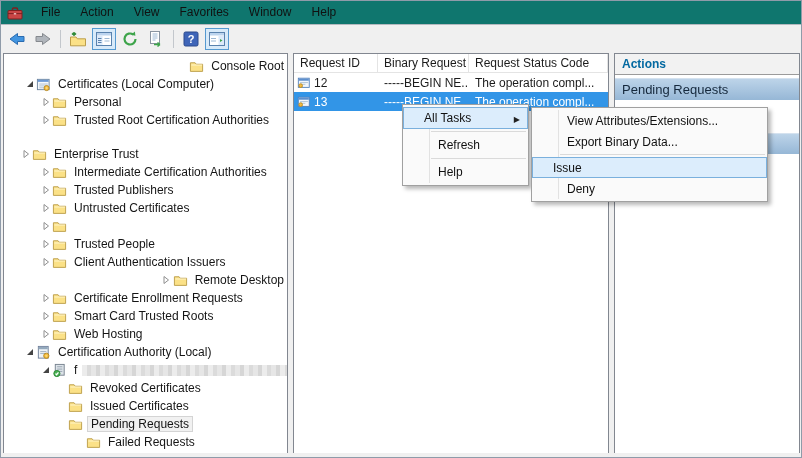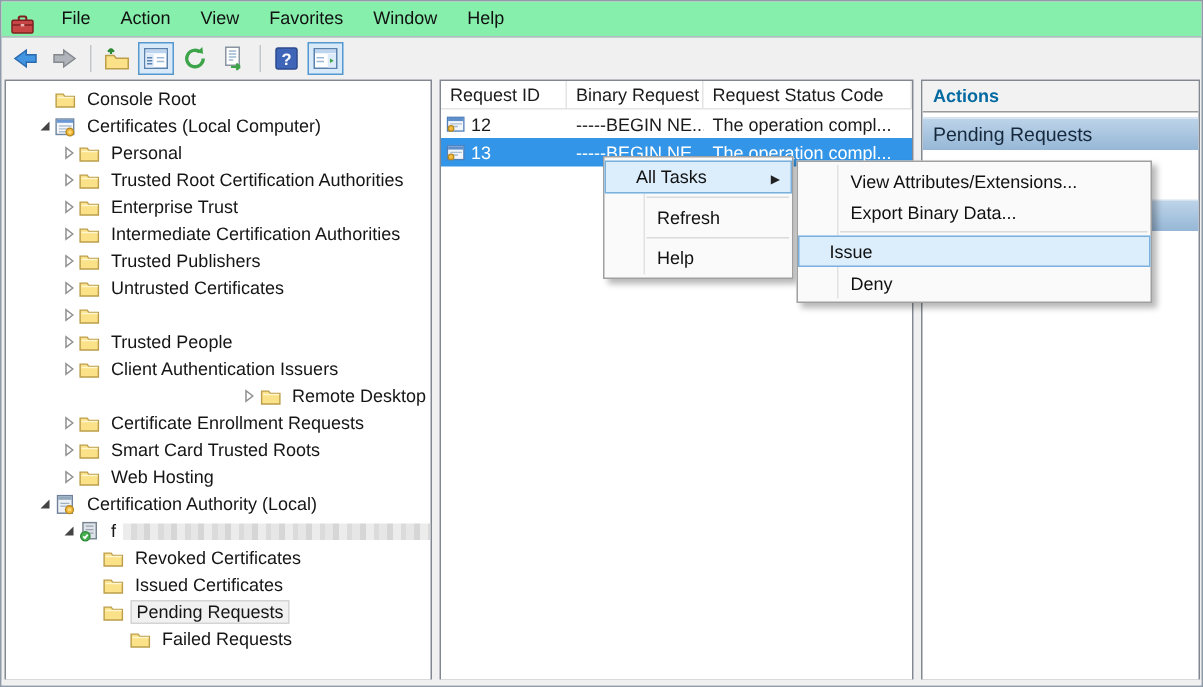--- a/index.html
+++ b/index.html
@@ -1,20 +1,20 @@
 <!DOCTYPE html>
 <html style="--selection-blue: #3295e7; --menu-hl-fill: #dcedfc; --menu-hl-border: #7ab0dd; --action-grad-top: #bdd4e9; --action-grad-bottom: #96b7d6; --toggle-fill: #d8eaf9; --toggle-border: #5599d0;"><head>
 <meta charset="utf-8">
 <style>
   html,body{margin:0;padding:0;background:#d7dbe0;}
   *{box-sizing:border-box;font-family:"Liberation Sans","DejaVu Sans",sans-serif;}
   #win{position:relative;width:802px;height:458px;background:#f0f0f0;border:1px solid #8f9ba9;overflow:hidden;}
 
   
-  #menubar{position:absolute;left:0;top:0;right:0;height:24px;background:#86efac;border-bottom:1px solid #b4b9bf;display:flex;align-items:flex-end;}
+  #menubar{position:absolute;left:0;top:0;right:0;height:24px;background:#0f766e;border-bottom:1px solid #b4b9bf;display:flex;align-items:center;}
   #mmc-icon{width:16px;height:16px;margin:0 8px 0 6px;flex:0 0 auto;}
   .menu-item{padding:4px 10px 5px;font-size:12px;color:#111;cursor:default;}
 
   
   #toolbar{position:absolute;left:0;top:25px;right:0;height:26px;display:flex;align-items:center;padding-left:3px;}
   .tb-btn{width:24px;height:22px;display:flex;align-items:center;justify-content:center;border:1px solid transparent;margin:0 1px;}
   .tb-btn.active{background:var(--toggle-fill);border-color:var(--toggle-border);}
   .tb-sep{width:1px;height:18px;background:#c3c7cc;margin:0 4px;}
 
   
@@ -152,21 +152,21 @@
             <rect x="11.5" y="7" width="5.5" height="9" fill="#dceafa"></rect>
             <path d="M13 10l2.5 1.5-2.5 1.5z" fill="#3da44a"></path>
             <path d="M4 9.5h5M4 12h5" stroke="#9db8d4"></path>
           </svg>
         </span>
       </div>
     </div>
 
   <div id="tree-panel" class="panel">
     <div id="tree">
-        <div class="tree-row" style="padding-left: 20px;">
+        <div class="tree-row" style="padding-left: 4px; justify-content: flex-end;">
           <span class="tw"></span>
           <span class="ti">
             <svg viewBox="0 0 16 16" width="15" height="15">
               <path d="M1.5 4h5l1.2 1.6h6.8v7.6H1.5z" fill="#fbe187" stroke="#bc9e4b"></path>
               <path d="M2.5 6.4h11.5" stroke="#fff6cf"></path>
             </svg>
           </span>
           <span class="tlabel">Console Root</span>
         </div>
         <div class="tree-row" style="padding-left: 20px;">
@@ -207,21 +207,21 @@
             </svg>
           </span>
           <span class="ti">
             <svg viewBox="0 0 16 16" width="15" height="15">
               <path d="M1.5 4h5l1.2 1.6h6.8v7.6H1.5z" fill="#fbe187" stroke="#bc9e4b"></path>
               <path d="M2.5 6.4h11.5" stroke="#fff6cf"></path>
             </svg>
           </span>
           <span class="tlabel">Trusted Root Certification Authorities</span>
         </div>
-        <div class="tree-row" style="padding-left: 36px;">
+        <div class="tree-row" style="padding-left: 16px; margin-top: 16px;">
           <span class="tw">
             <svg viewBox="0 0 10 10" width="10" height="10">
               <path d="M3 1.5v7L7.5 5z" fill="#fff" stroke="#8f8f8f"></path>
             </svg>
           </span>
           <span class="ti">
             <svg viewBox="0 0 16 16" width="15" height="15">
               <path d="M1.5 4h5l1.2 1.6h6.8v7.6H1.5z" fill="#fbe187" stroke="#bc9e4b"></path>
               <path d="M2.5 6.4h11.5" stroke="#fff6cf"></path>
             </svg>

